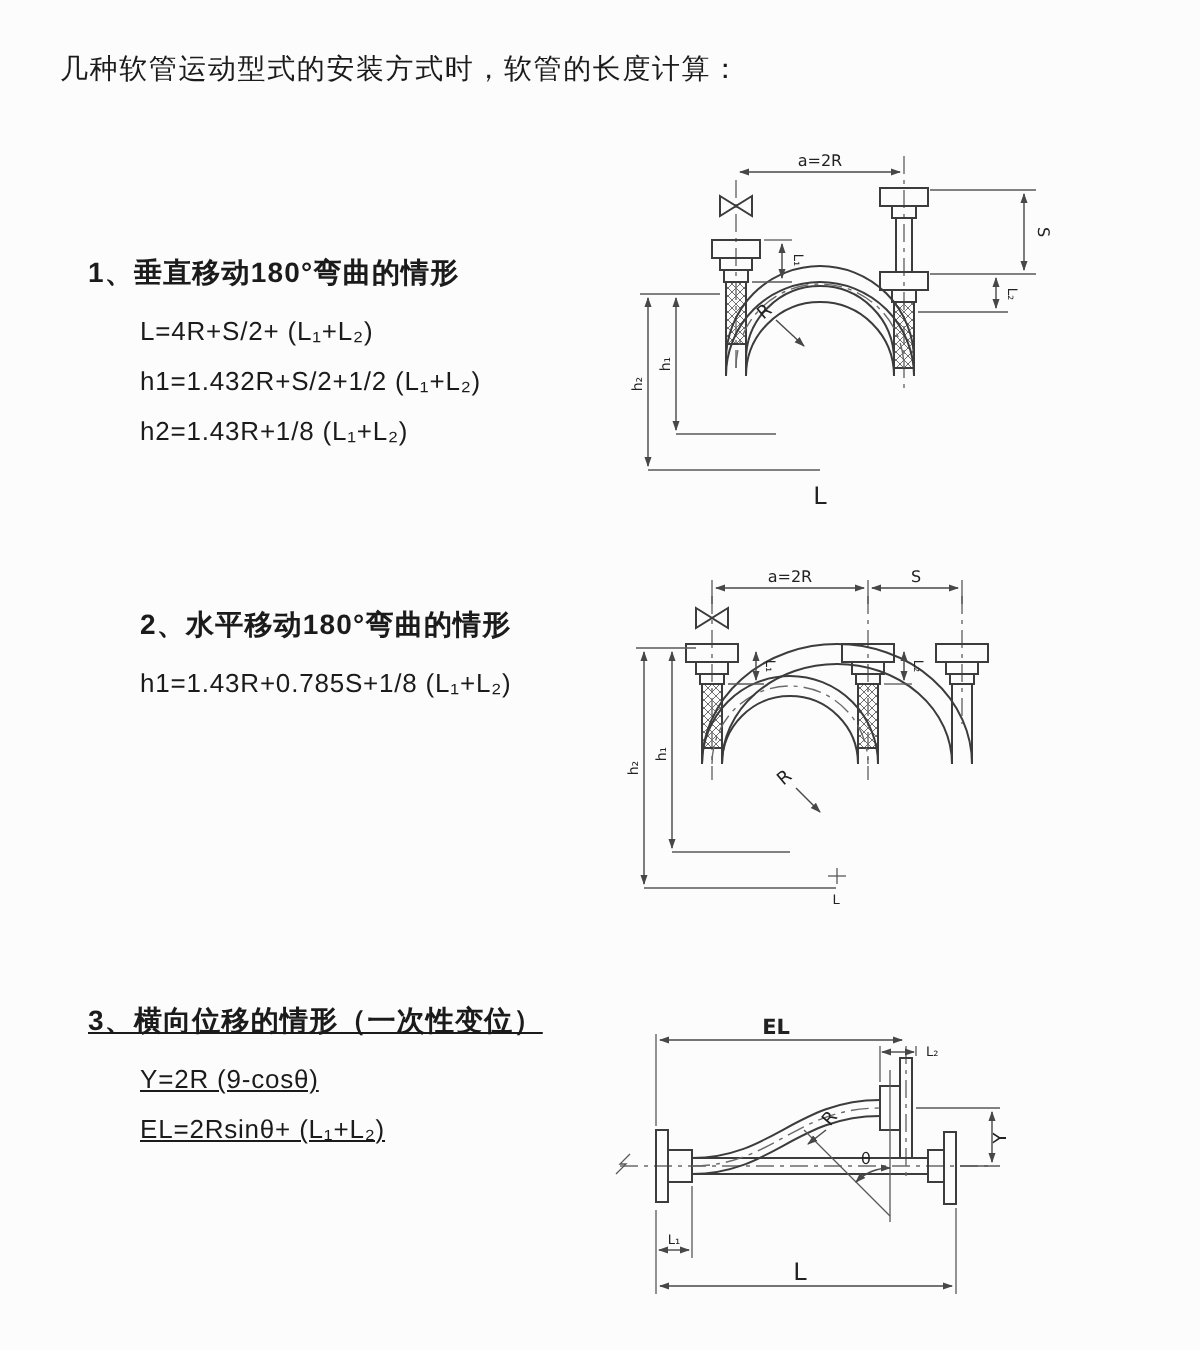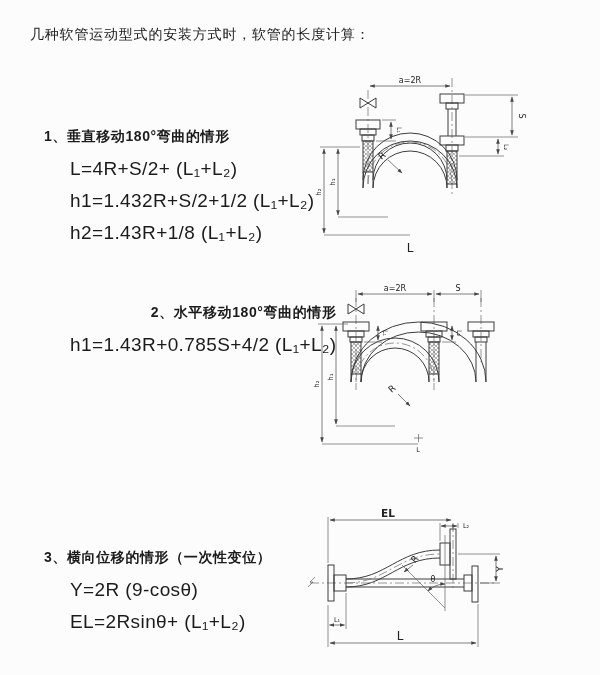--- a/index.html
+++ b/index.html
@@ -9,23 +9,23 @@
     overflow:hidden;
   }
   .page{position:absolute;inset:0;background:#fcfcfc;}
   .title{
     position:absolute;left:30px;top:26px;font-size:14px;font-weight:400;
     letter-spacing:0.8px;white-space:nowrap;
   }
   .section{position:absolute;white-space:nowrap;}
   #sec1{left:44px;top:108px;margin-top:20px;}
   #sec2{left:44px;top:304px;text-align:right;}
-  #sec3{left:44px;top:549px;}
+  #sec3{left:44px;top:502px;text-decoration:underline;}
   .sec-heading{font-size:14px;font-weight:600;letter-spacing:0.6px;margin-bottom:12px;}
-  .formula{font-size:19px;letter-spacing:0.4px;margin-top:10px;padding-left:26px;}
+  .formula{font-size:13px;letter-spacing:0.4px;margin-top:10px;padding-left:26px;}
   .diagram{position:absolute;}
   #dia1{left:312px;top:72px;width:288px;height:190px;}
   #dia2{left:312px;top:282px;width:288px;height:175px;}
   #dia3{left:300px;top:505px;width:300px;height:155px;}
   .ol{fill:none;stroke:#3c3c3c;stroke-width:1;}
   .braid{fill:url(#braidp);stroke:#3c3c3c;stroke-width:1;}
   .cl{fill:none;stroke:#6a6a6a;stroke-width:0.7;stroke-dasharray:9 3 2 3;}
   .thin{fill:none;stroke:#585858;stroke-width:0.65;}
   .dimln{fill:none;stroke:#474747;stroke-width:0.7;}
   .lbl{font-family:"DejaVu Sans","Liberation Sans",sans-serif;font-size:8px;fill:#222;}
@@ -55,21 +55,21 @@
 
   <div class="section" id="sec1">
     <div class="sec-heading">1、垂直移动180°弯曲的情形</div>
     <div class="formula">L=4R+S/2+ (L₁+L₂)</div>
     <div class="formula">h1=1.432R+S/2+1/2 (L₁+L₂)</div>
     <div class="formula">h2=1.43R+1/8 (L₁+L₂)</div>
   </div>
 
   <div class="section" id="sec2">
     <div class="sec-heading">2、水平移动180°弯曲的情形</div>
-    <div class="formula">h1=1.43R+0.785S+4/2 (L₁+L₂)</div>
+    <div class="formula">h1=1.43R+0.785S+1/8 (L₁+L₂)</div>
   </div>
 
   <div class="section" id="sec3">
     <div class="sec-heading">3、横向位移的情形（一次性变位）</div>
     <div class="formula">Y=2R (9-cosθ)</div>
     <div class="formula">EL=2Rsinθ+ (L₁+L₂)</div>
   </div>
 
   <svg id="dia1" class="diagram" viewBox="0 0 288 190">
 

